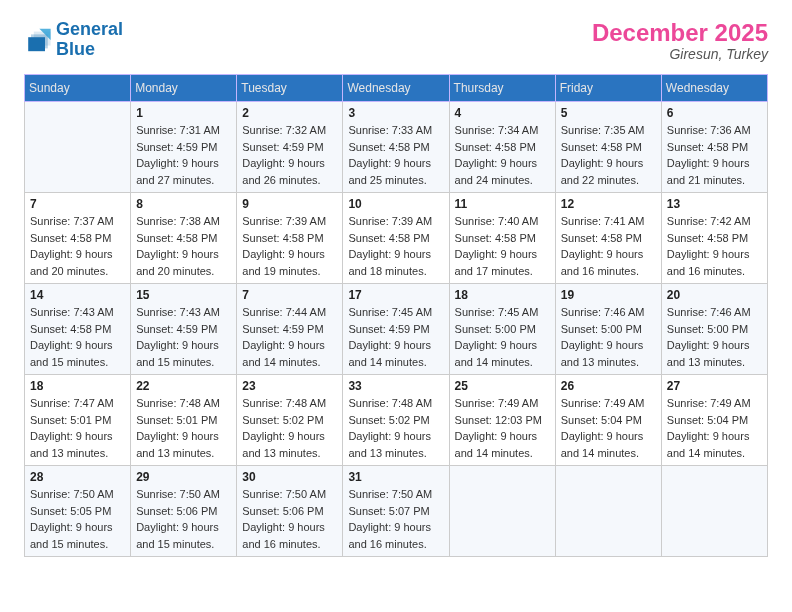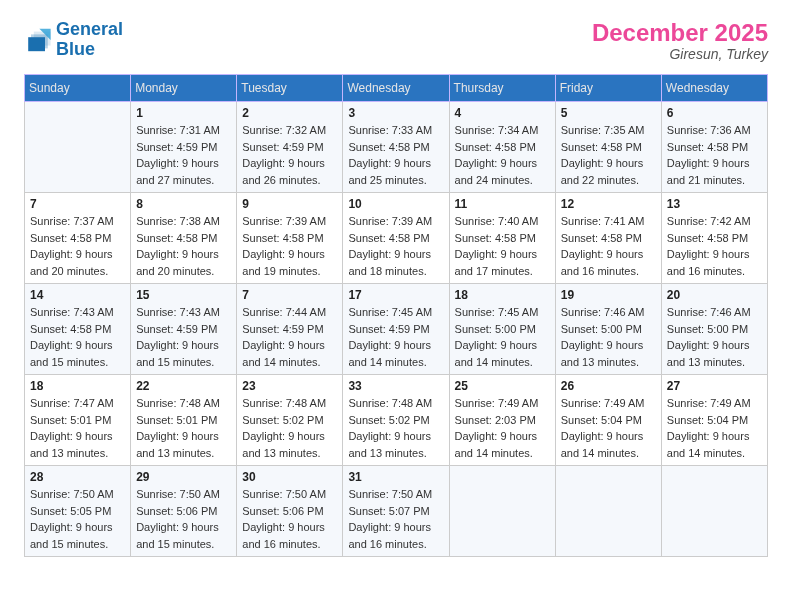--- a/index.html
+++ b/index.html
@@ -304,21 +304,21 @@
           <td>
             <span class="day-number">33</span>
             <div class="day-info">Sunrise: 7:48 AM
 Sunset: 5:02 PM
 Daylight: 9 hours
 and 13 minutes.</div>
           </td>
           <td>
             <span class="day-number">25</span>
             <div class="day-info">Sunrise: 7:49 AM
-Sunset: 2:03 PM
+Sunset: 12:03 PM
 Daylight: 9 hours
 and 14 minutes.</div>
           </td>
           <td>
             <span class="day-number">26</span>
             <div class="day-info">Sunrise: 7:49 AM
 Sunset: 5:04 PM
 Daylight: 9 hours
 and 14 minutes.</div>
           </td>

